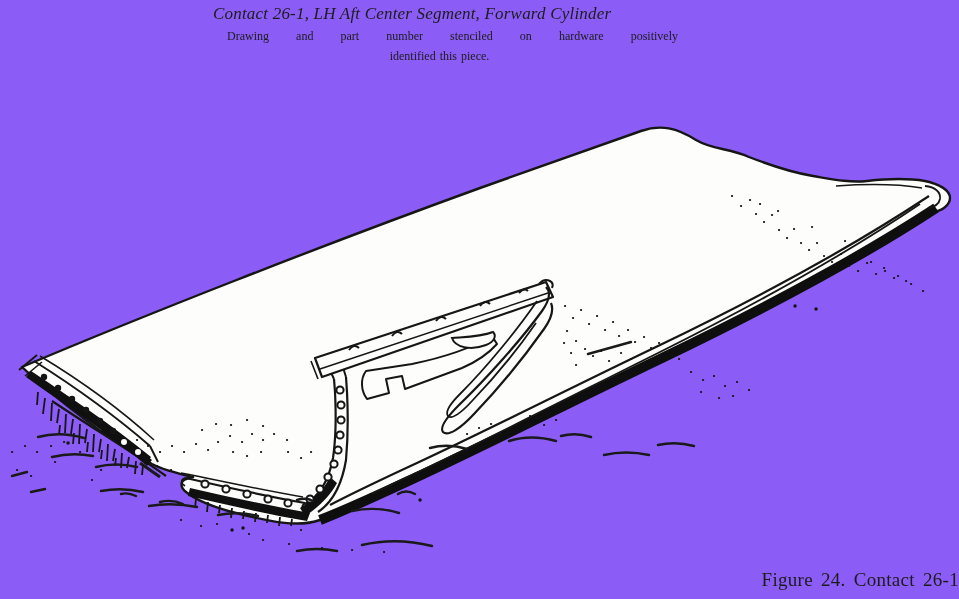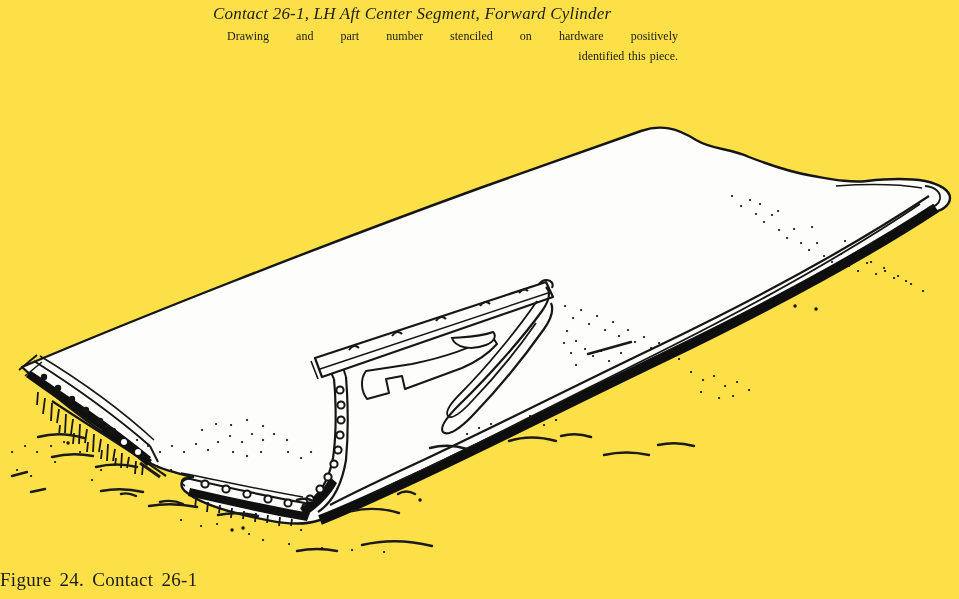--- a/index.html
+++ b/index.html
@@ -1,33 +1,33 @@
 <!DOCTYPE html>
 <html><head>
 <meta charset="utf-8">
 <style>
   html,body{margin:0;padding:0;background:#e8e8e8;}
   .screen{
     position:relative;width:959px;height:599px;
-    background:#fde047;overflow:hidden;
+    background:#8b5cf6;overflow:hidden;
     font-family:"Liberation Serif", serif;color:#1c1c1c;
   }
   .fig-heading{
     position:absolute;left:213px;top:4px;width:560px;
     font-style:italic;font-size:17px;line-height:20px;letter-spacing:0.2px;
     white-space:nowrap;
   }
   .fig-paragraph{
     position:absolute;left:201px;top:26px;width:477px;
     font-size:12px;line-height:20px;word-spacing:1px;
   }
   .fig-paragraph .l1{text-indent:26px;text-align:justify;text-align-last:justify;}
-  .fig-paragraph .l2{text-align:right;}
+  .fig-paragraph .l2{text-align:center;}
   .fig-caption{
-    position:absolute;left:0;top:569px;width:959px;text-align:left;
+    position:absolute;left:0;top:569px;width:959px;text-align:right;
     font-size:19px;letter-spacing:0.3px;word-spacing:3px;
   }
   .drawing{position:absolute;left:0;top:0;width:959px;height:599px;}
 </style>
 </head>
 <body>
 
 <div class="screen">
 
   <div class="fig-heading">Contact 26-1, LH Aft Center Segment, Forward Cylinder</div>

